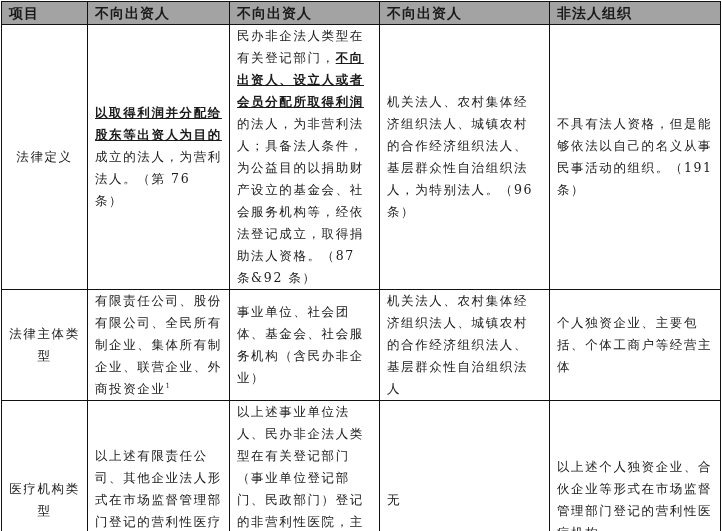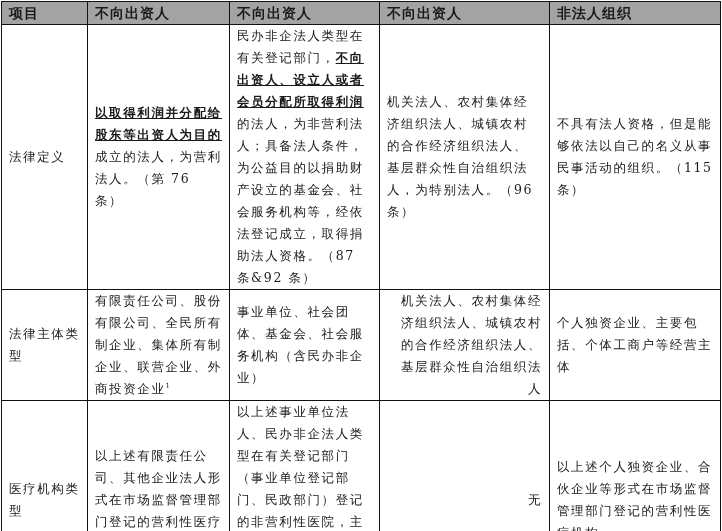--- a/index.html
+++ b/index.html
@@ -34,23 +34,24 @@
     table.legal thead th {
       background: #a3a3a3;
       height: 22px;
       font-weight: bold;
       font-size: 14px;
       letter-spacing: 1px;
       text-align: left;
       line-height: 20px;
     }
     td.rowhead {
+      text-align: center;
       font-size: 12.5px;
     }
-    td.center { text-align: right; font-family: Liberation Serif, serif; }
+    td.center { text-align: left; font-family: Liberation Serif, serif; }
     td.left { text-align: left; }
     tr.r1 { height: 230px; }
     tr.r2 { height: 104px; }
     tr.r3 { height: 170px; }
     .b { font-weight: bold; text-decoration: underline; }
     sup { font-size: 7px; line-height: 0; vertical-align: super; }
     td.top { vertical-align: top; padding-top: 0; }
   </style>
 </head>
 <body>
@@ -71,21 +72,21 @@
       <th>不向出资人</th>
       <th>非法人组织</th>
     </tr>
   </thead>
   <tbody>
     <tr class="r1">
       <td class="rowhead">法律定义</td>
       <td class="left"><span class="b">以取得利润并分配给股东等出资人为目的</span><span>成立的法人，为营利法人。（第 76 条）</span></td>
       <td class="left"><span>民办非企法人类型在有关登记部门，</span><span class="b">不向出资人、设立人或者会员分配所取得利润</span><span>的法人，为非营利法人；具备法人条件，为公益目的以捐助财产设立的基金会、社会服务机构等，经依法登记成立，取得捐助法人资格。（87 条&amp;92 条）</span></td>
       <td class="left top">机关法人、农村集体经济组织法人、城镇农村的合作经济组织法人、基层群众性自治组织法人，为特别法人。（96 条）</td>
-      <td class="left">不具有法人资格，但是能够依法以自己的名义从事民事活动的组织。（115 条）</td>
+      <td class="left">不具有法人资格，但是能够依法以自己的名义从事民事活动的组织。（191 条）</td>
     </tr>
     <tr class="r2">
       <td class="rowhead">法律主体类型</td>
       <td class="left"><span>有限责任公司、股份有限公司、全民所有制企业、集体所有制企业、联营企业、外商投资企业</span><sup>1</sup></td>
       <td class="left">事业单位、社会团体、基金会、社会服务机构（含民办非企业）</td>
       <td class="center">机关法人、农村集体经济组织法人、城镇农村的合作经济组织法人、基层群众性自治组织法人</td>
       <td class="left">个人独资企业、主要包括、个体工商户等经营主体</td>
     </tr>
     <tr class="r3">
       <td class="rowhead">医疗机构类型</td>

